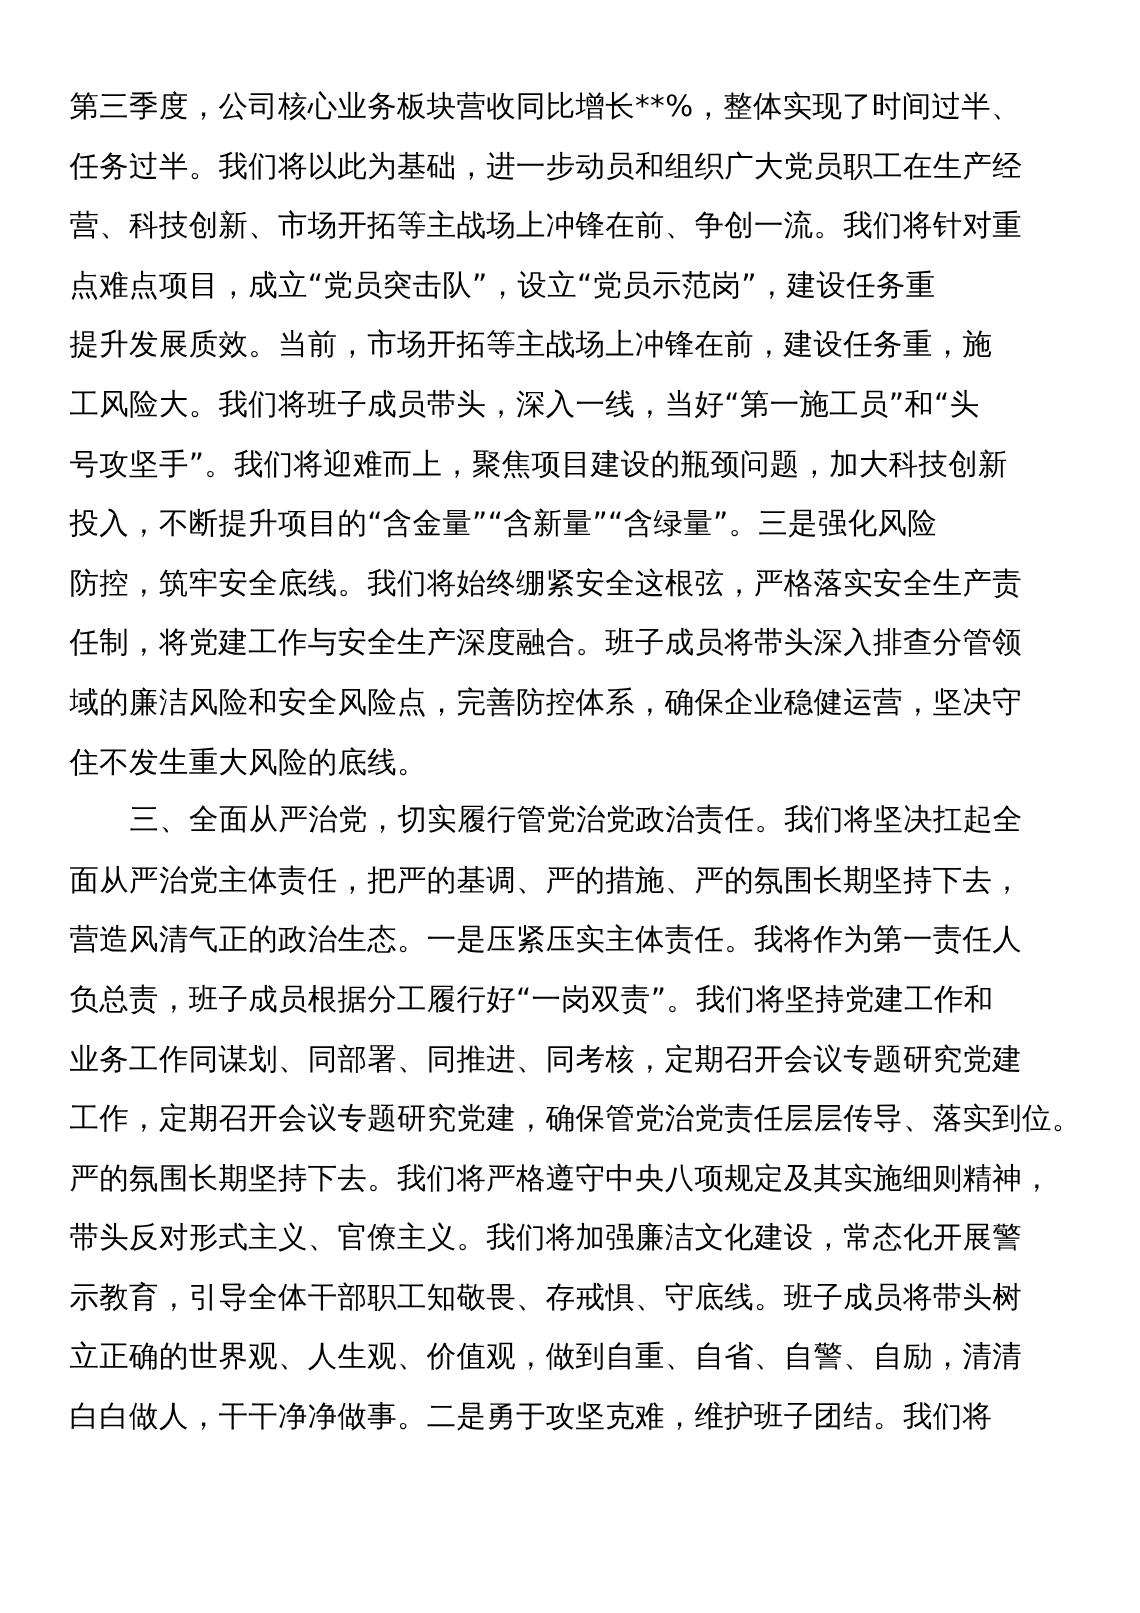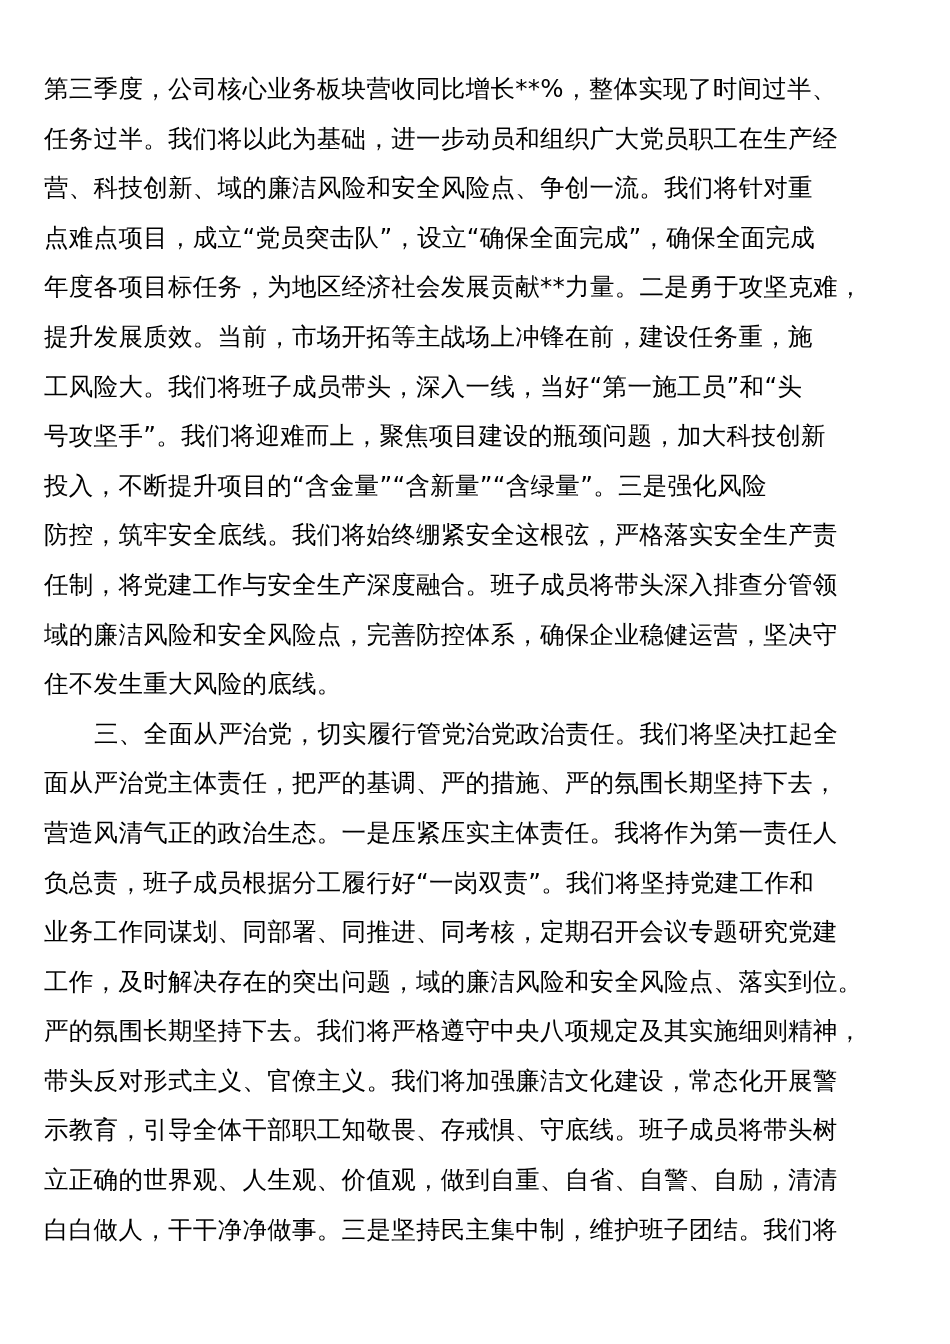--- a/index.html
+++ b/index.html
@@ -1,49 +1,48 @@
 <!DOCTYPE html>
 <html><head>
 <meta charset="utf-8">
 <style>
   html, body { margin:0; padding:0; background:#ffffff; }
   body { width:950px; height:1344px; overflow:hidden; position:relative; }
-  .page { position:absolute; left:44px; top:64px; width:836px; }
+  .page { position:absolute; left:58px; top:64px; width:836px; }
   .line {
     font-family: "DejaVu Sans", "Liberation Sans", sans-serif;
     font-size: 24.5px;
     line-height: 49.6px;
     height: 49.6px;
     color: #000000;
     white-space: nowrap;
     letter-spacing: 0.3px;
   }
   .indent { padding-left: 50px; font-family: Liberation Serif, serif; }
 </style>
 </head>
 <body>
 
 <div class="page">
   <div class="line">第三季度，公司核心业务板块营收同比增长**%，整体实现了时间过半、</div>
   <div class="line">任务过半。我们将以此为基础，进一步动员和组织广大党员职工在生产经</div>
-  <div class="line">营、科技创新、域的廉洁风险和安全风险点、争创一流。我们将针对重</div>
-  <div class="line">点难点项目，成立“党员突击队”，设立“确保全面完成”，确保全面完成</div>
-  <div class="line">年度各项目标任务，为地区经济社会发展贡献**力量。二是勇于攻坚克难，</div>
+  <div class="line">营、科技创新、市场开拓等主战场上冲锋在前、争创一流。我们将针对重</div>
+  <div class="line">点难点项目，成立“党员突击队”，设立“党员示范岗”，建设任务重</div>
   <div class="line">提升发展质效。当前，市场开拓等主战场上冲锋在前，建设任务重，施</div>
   <div class="line">工风险大。我们将班子成员带头，深入一线，当好“第一施工员”和“头</div>
   <div class="line">号攻坚手”。我们将迎难而上，聚焦项目建设的瓶颈问题，加大科技创新</div>
   <div class="line">投入，不断提升项目的“含金量”“含新量”“含绿量”。三是强化风险</div>
   <div class="line">防控，筑牢安全底线。我们将始终绷紧安全这根弦，严格落实安全生产责</div>
   <div class="line">任制，将党建工作与安全生产深度融合。班子成员将带头深入排查分管领</div>
   <div class="line">域的廉洁风险和安全风险点，完善防控体系，确保企业稳健运营，坚决守</div>
   <div class="line">住不发生重大风险的底线。</div>
   <div class="line indent">三、全面从严治党，切实履行管党治党政治责任。我们将坚决扛起全</div>
   <div class="line">面从严治党主体责任，把严的基调、严的措施、严的氛围长期坚持下去，</div>
   <div class="line">营造风清气正的政治生态。一是压紧压实主体责任。我将作为第一责任人</div>
   <div class="line">负总责，班子成员根据分工履行好“一岗双责”。我们将坚持党建工作和</div>
   <div class="line">业务工作同谋划、同部署、同推进、同考核，定期召开会议专题研究党建</div>
-  <div class="line">工作，及时解决存在的突出问题，域的廉洁风险和安全风险点、落实到位。</div>
+  <div class="line">工作，定期召开会议专题研究党建，确保管党治党责任层层传导、落实到位。</div>
   <div class="line">严的氛围长期坚持下去。我们将严格遵守中央八项规定及其实施细则精神，</div>
   <div class="line">带头反对形式主义、官僚主义。我们将加强廉洁文化建设，常态化开展警</div>
   <div class="line">示教育，引导全体干部职工知敬畏、存戒惧、守底线。班子成员将带头树</div>
   <div class="line">立正确的世界观、人生观、价值观，做到自重、自省、自警、自励，清清</div>
-  <div class="line">白白做人，干干净净做事。三是坚持民主集中制，维护班子团结。我们将</div>
+  <div class="line">白白做人，干干净净做事。二是勇于攻坚克难，维护班子团结。我们将</div>
 </div>
 
 </body></html>

